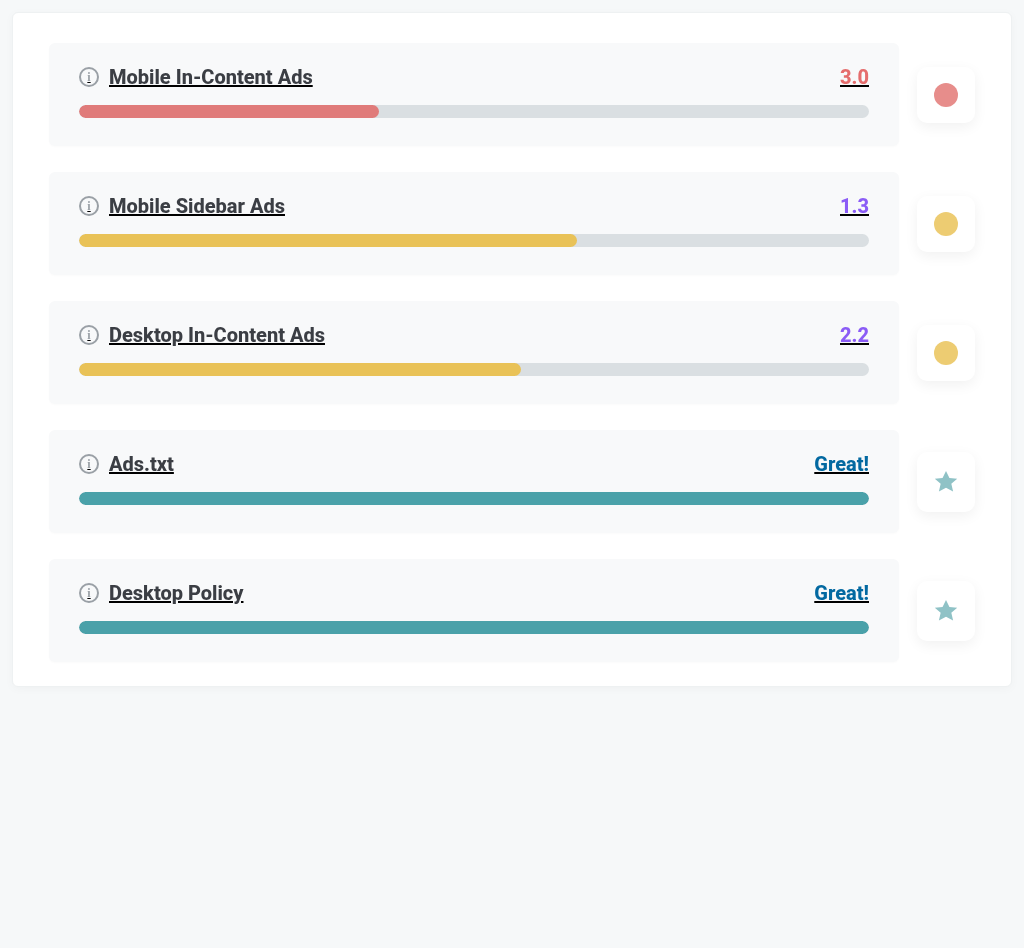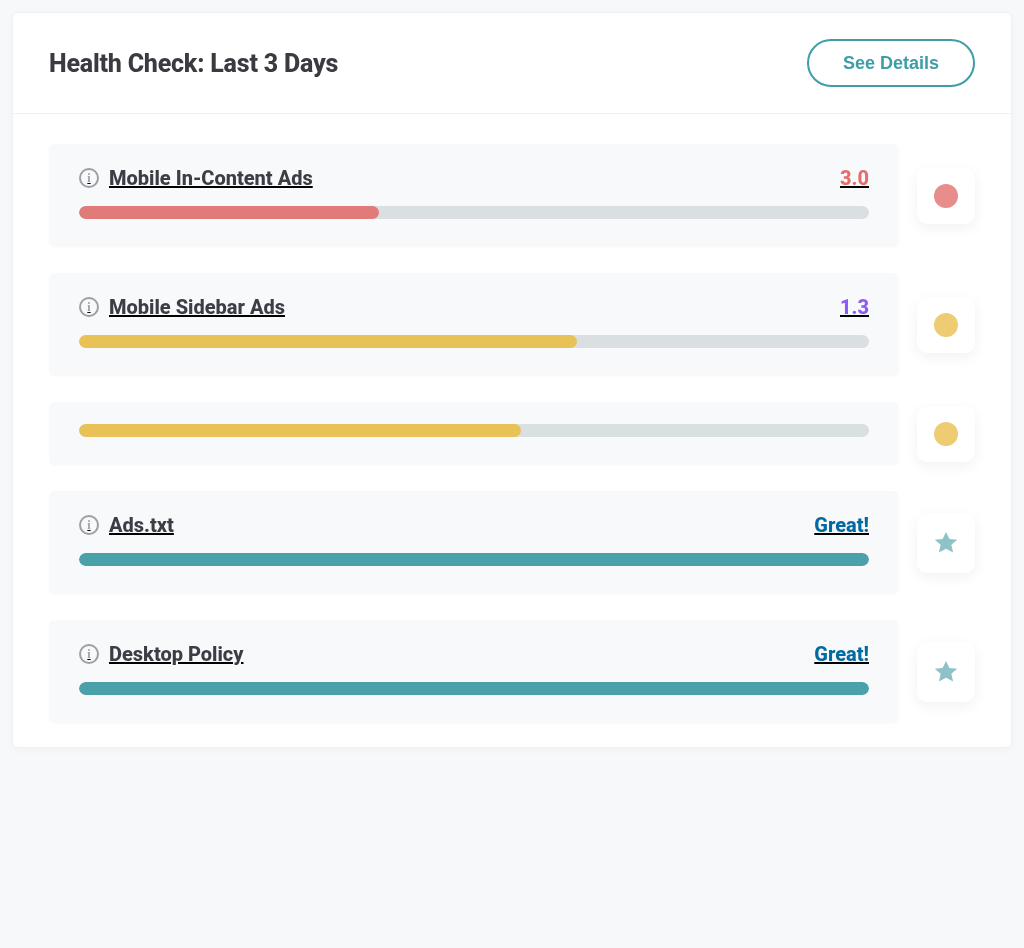--- a/index.html
+++ b/index.html
@@ -150,24 +150,20 @@
     .bg-yellow{ background-color: #e9c257; }
     .bg-teal  { background-color: #4aa1a9; }
     .dot-red   { background-color: #e78d8b; }
     .dot-yellow{ background-color: #edcc72; }
   </style>
 </head>
 <body>
 
 <div class="frame">
   <div class="card">
-    <div class="card-header">
-      <div class="card-title">Health Check: Last 3 Days</div>
-      <button class="see-details-btn">See Details</button>
-    </div>
     <div class="rows" id="rows">
         <div class="row-wrap">
     <div class="row-main">
       <div class="row-head">
         <div class="row-left">
           <span class="info-icon"></span>
           <span class="row-label">Mobile In-Content Ads</span>
         </div>
         <span class="row-value c-red">3.0</span>
       </div>
@@ -191,20 +187,27 @@
       <div class="progress">
         <div class="progress-fill bg-yellow" style="width:63%"></div>
       </div>
     </div>
     <div class="status-chip">
       <span class="dot dot-yellow"></span>
     </div>
   </div>
         <div class="row-wrap">
     <div class="row-main">
+      <div class="row-head">
+        <div class="row-left">
+          <span class="info-icon"></span>
+          <span class="row-label">Desktop In-Content Ads</span>
+        </div>
+        <span class="row-value c-yellow">2.2</span>
+      </div>
       <div class="progress">
         <div class="progress-fill bg-yellow" style="width:56%"></div>
       </div>
     </div>
     <div class="status-chip">
       <span class="dot dot-yellow"></span>
     </div>
   </div>
         <div class="row-wrap">
     <div class="row-main">

